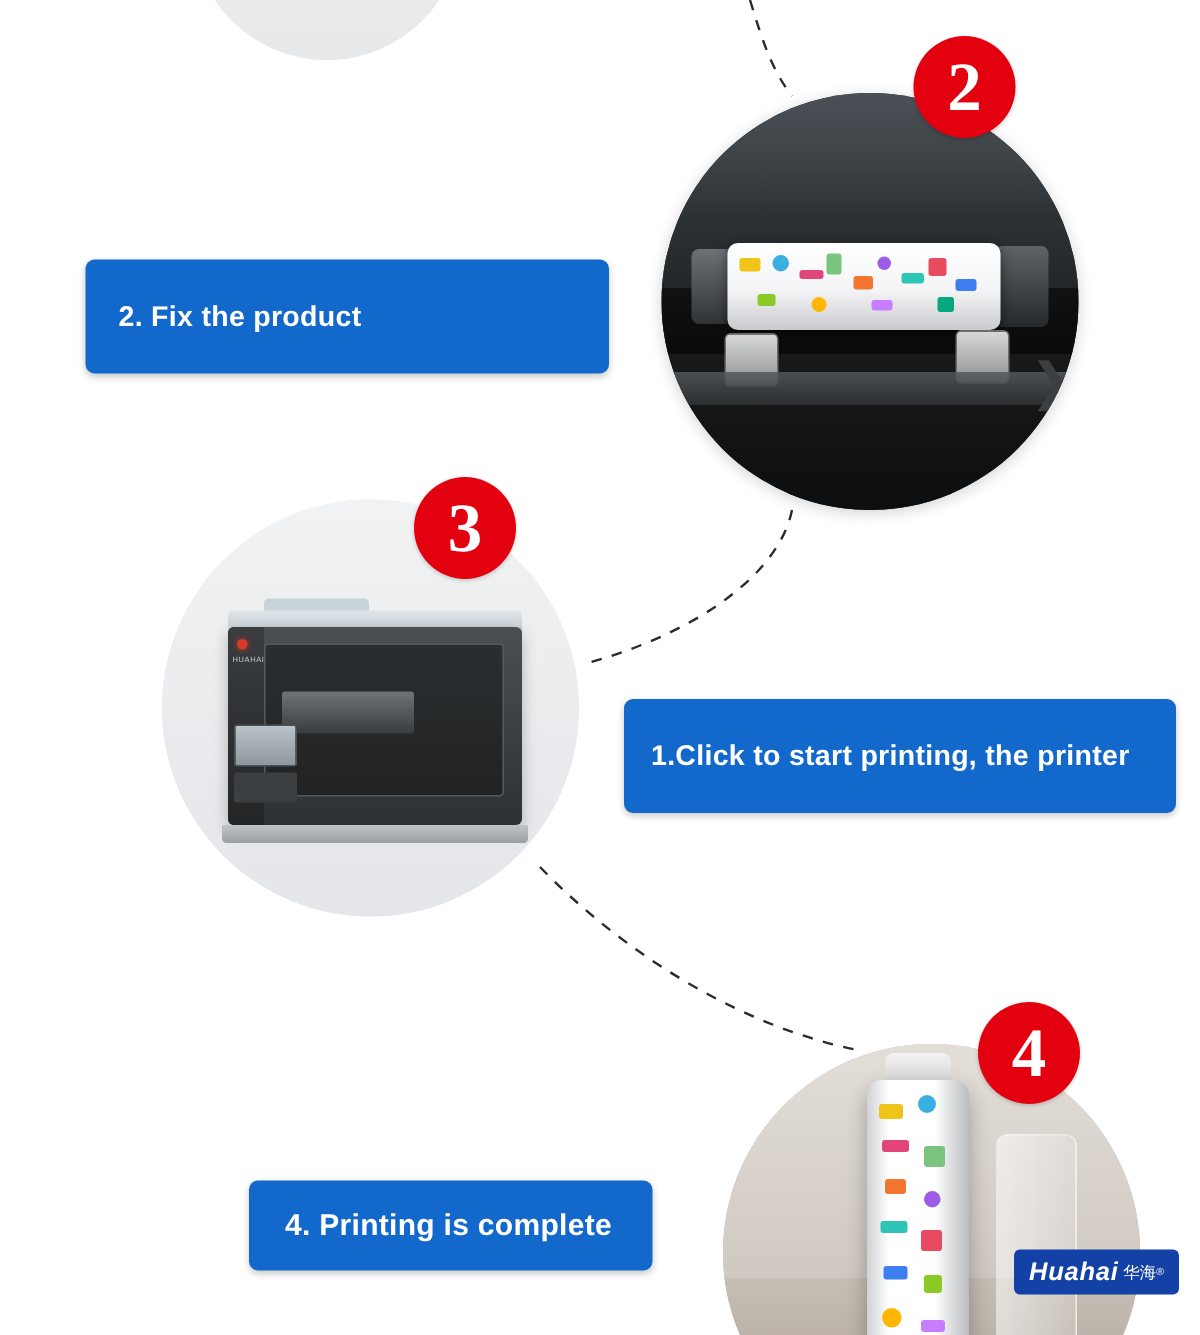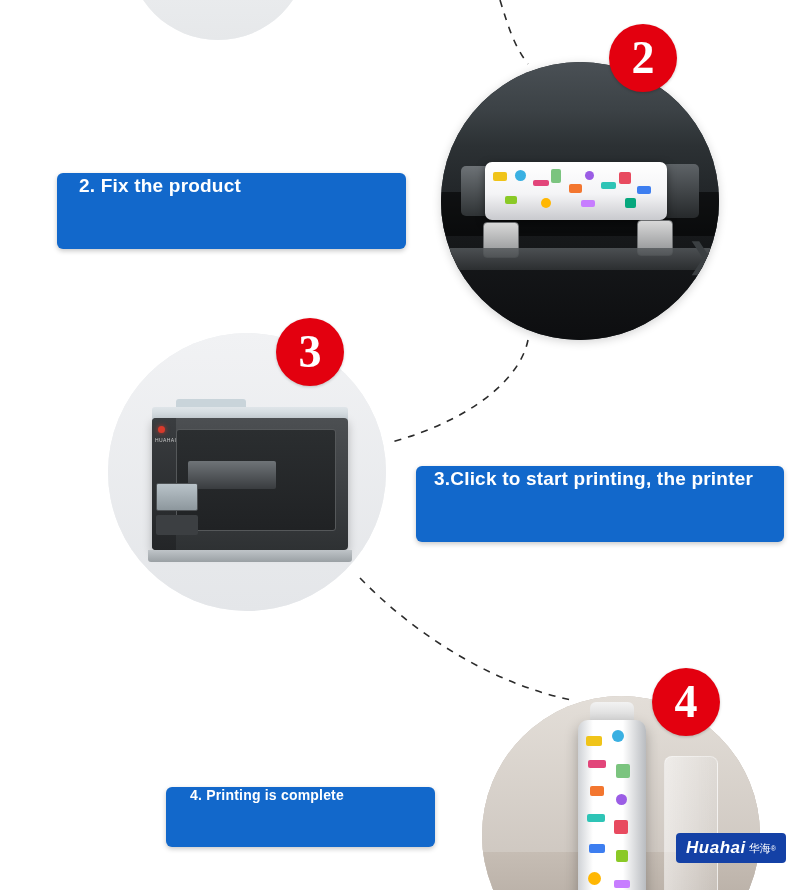--- a/index.html
+++ b/index.html
@@ -246,34 +246,34 @@
   
   .caption {
     position: absolute;
     background: #1268cb;
     color: #ffffff;
     border-radius: 6px;
     box-shadow: 0 2px 5px rgba(0,0,0,0.22);
     font-weight: bold;
     letter-spacing: .2px;
     display: flex;
-    align-items: flex-start;
+    align-items: center;
     box-sizing: border-box;
   }
   #caption-2 {
     left: 57px; top: 173px; width: 349px; height: 76px;
     padding: 0 0 0 22px; font-size: 19px; line-height: 25px;
   }
   #caption-3 {
     left: 416px; top: 466px; width: 368px; height: 76px;
     padding: 0 0 0 18px; font-size: 19px; line-height: 25px;
   }
   #caption-4 {
     left: 166px; top: 787px; width: 269px; height: 60px;
-    padding: 0 0 0 24px; font-size: 14px;
+    padding: 0 0 0 24px; font-size: 20px;
   }
   .caption span { display: block; }
 
   
   #logo {
     position: absolute;
     left: 676px; top: 833px;
     width: 110px; height: 30px;
     background: #1441a6;
     border-radius: 4px;
@@ -372,21 +372,21 @@
   <div class="badge" id="badge-4">4</div>
 
   <div class="caption" id="caption-2">
     <div>
       <span>2. Fix the product</span>
     </div>
   </div>
 
   <div class="caption" id="caption-3">
     <div>
-      <span>3.Click to start printing, the printer</span>
+      <span>1.Click to start printing, the printer</span>
     </div>
   </div>
 
   <div class="caption" id="caption-4">
     <span>4. Printing is complete</span>
   </div>
 
   <div id="logo">
     <span class="logo-latin">Huahai</span>
     <span class="logo-cjk">华海</span>

